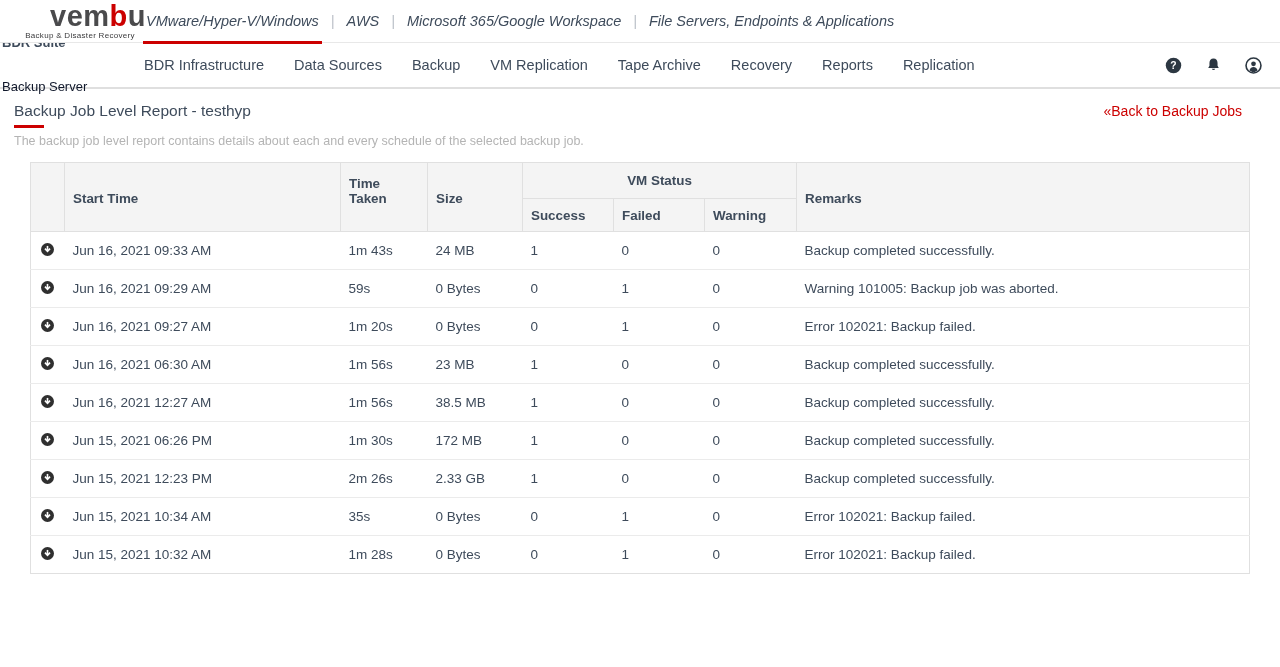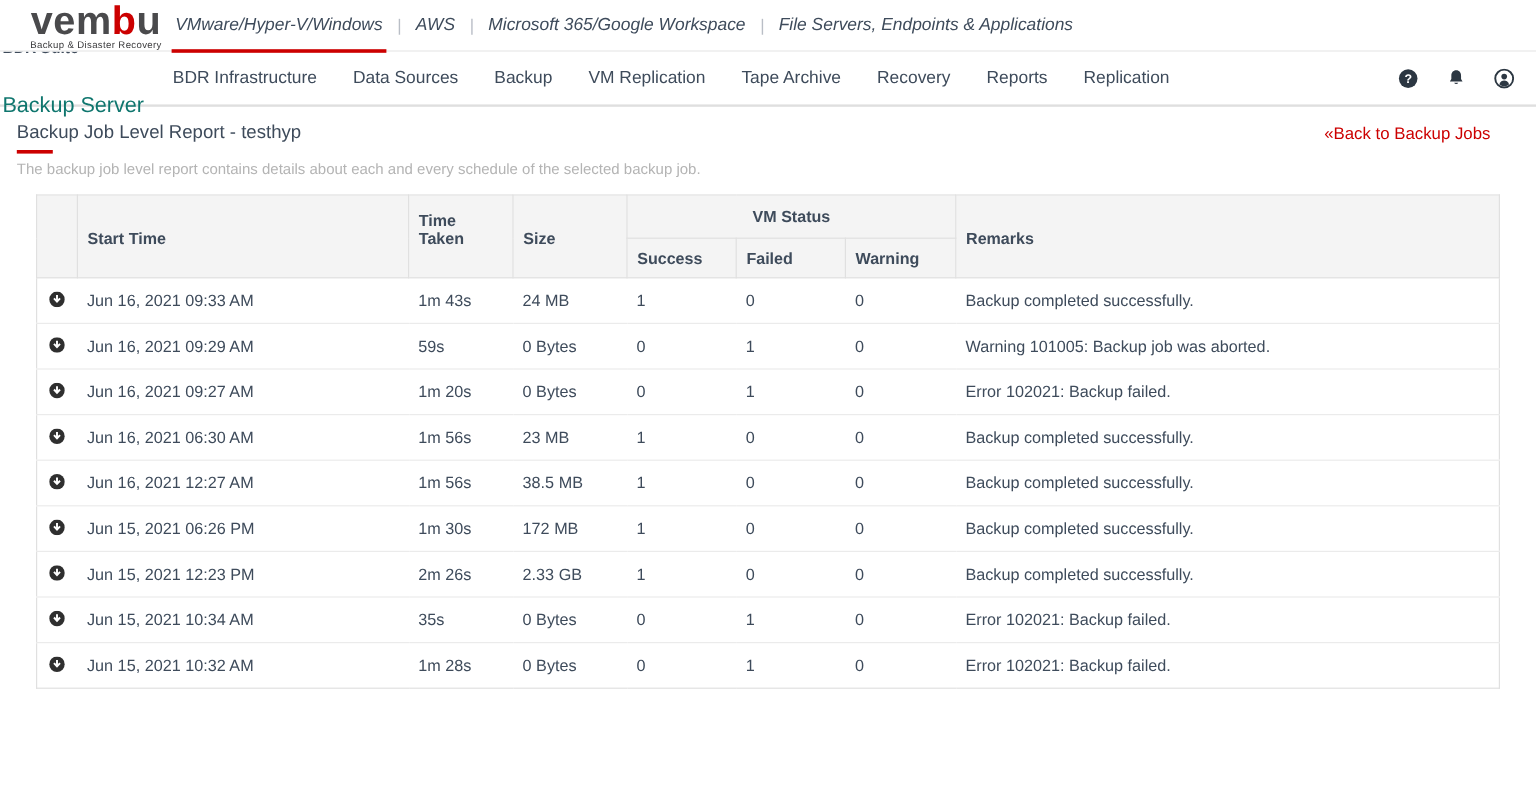--- a/index.html
+++ b/index.html
@@ -2,36 +2,36 @@
 <html><head>
 <meta charset="utf-8">
 <style>
   * { margin:0; padding:0; box-sizing:border-box; }
   html,body { width:1280px; height:667px; background:#fff; overflow:hidden;
     font-family:"Liberation Sans", sans-serif; color:#3e4b5b; }
 
   
   .topbar { height:43px; display:flex; align-items:center; border-bottom:1px solid #e8e8e8; position:relative; background:#fff; }
   .logo-block { width:132px; margin-left:14px; text-align:center; line-height:1; }
-  .logo-word { font-size:33px; font-weight:bold; letter-spacing:0.5px; color:#4a4a4c; }
+  .logo-word { font-size:29px; font-weight:bold; letter-spacing:0.5px; color:#4a4a4c;text-align:right; }
   .logo-word .red { color:#cc0000; }
   .logo-tagline { font-size:8px; color:#3a3a3c; letter-spacing:0.3px; margin-top:1px; }
   .product-nav { display:flex; align-items:flex-start; margin-left:0; height:100%;font-style:italic; }
   .pnav-item { display:flex; align-items:center; height:100%; }
   .pnav-link { font-size:14.5px; color:#3e4b5b; text-decoration:none; position:relative;
     display:flex; align-items:center; height:100%; cursor:pointer; }
   .pnav-link.active::after { content:""; position:absolute; left:-3px; right:-3px; bottom:-2px;
     height:3px; background:#cc0000; }
   .pnav-sep { color:#b9bec6; margin:0 12px; font-size:14px; }
 
   
   .secondbar { height:46px; display:flex; align-items:center; border-bottom:2px solid #dfdfdf; background:#fff; }
   .server-label { width:132px; margin-left:2px; text-align:left; line-height:1.25; }
   .server-title { font-size:13px; font-weight:bold; color:#3e4b5b; }
-  .server-subtitle { font-size:18px; color:#0f766e;margin-top:28px; }
+  .server-subtitle { font-size:13px; color:#0f172a;margin-top:28px; }
   .main-nav { display:flex; align-items:center; margin-left:10px; }
   .mnav-link { font-size:14.5px; color:#3e4b5b; text-decoration:none; margin-right:30px; cursor:pointer; }
   .bar-icons { margin-left:auto; margin-right:18px; display:flex; align-items:center; gap:23px; }
   .bar-icon { width:17px; height:17px; display:inline-flex; align-items:center; justify-content:center; cursor:pointer; }
 
   
   .page-head { position:relative; padding:13px 25px 0 14px; }
   .page-title { font-size:15.5px; font-weight:normal; color:#3e4b5b; display:inline-block; }
   .title-rule { width:30px; height:3px; background:#cc0000; margin-top:5px; }
   .back-link { position:absolute; right:38px; top:14px; font-size:14px; color:#cc0000; text-decoration:none; cursor:pointer; }

